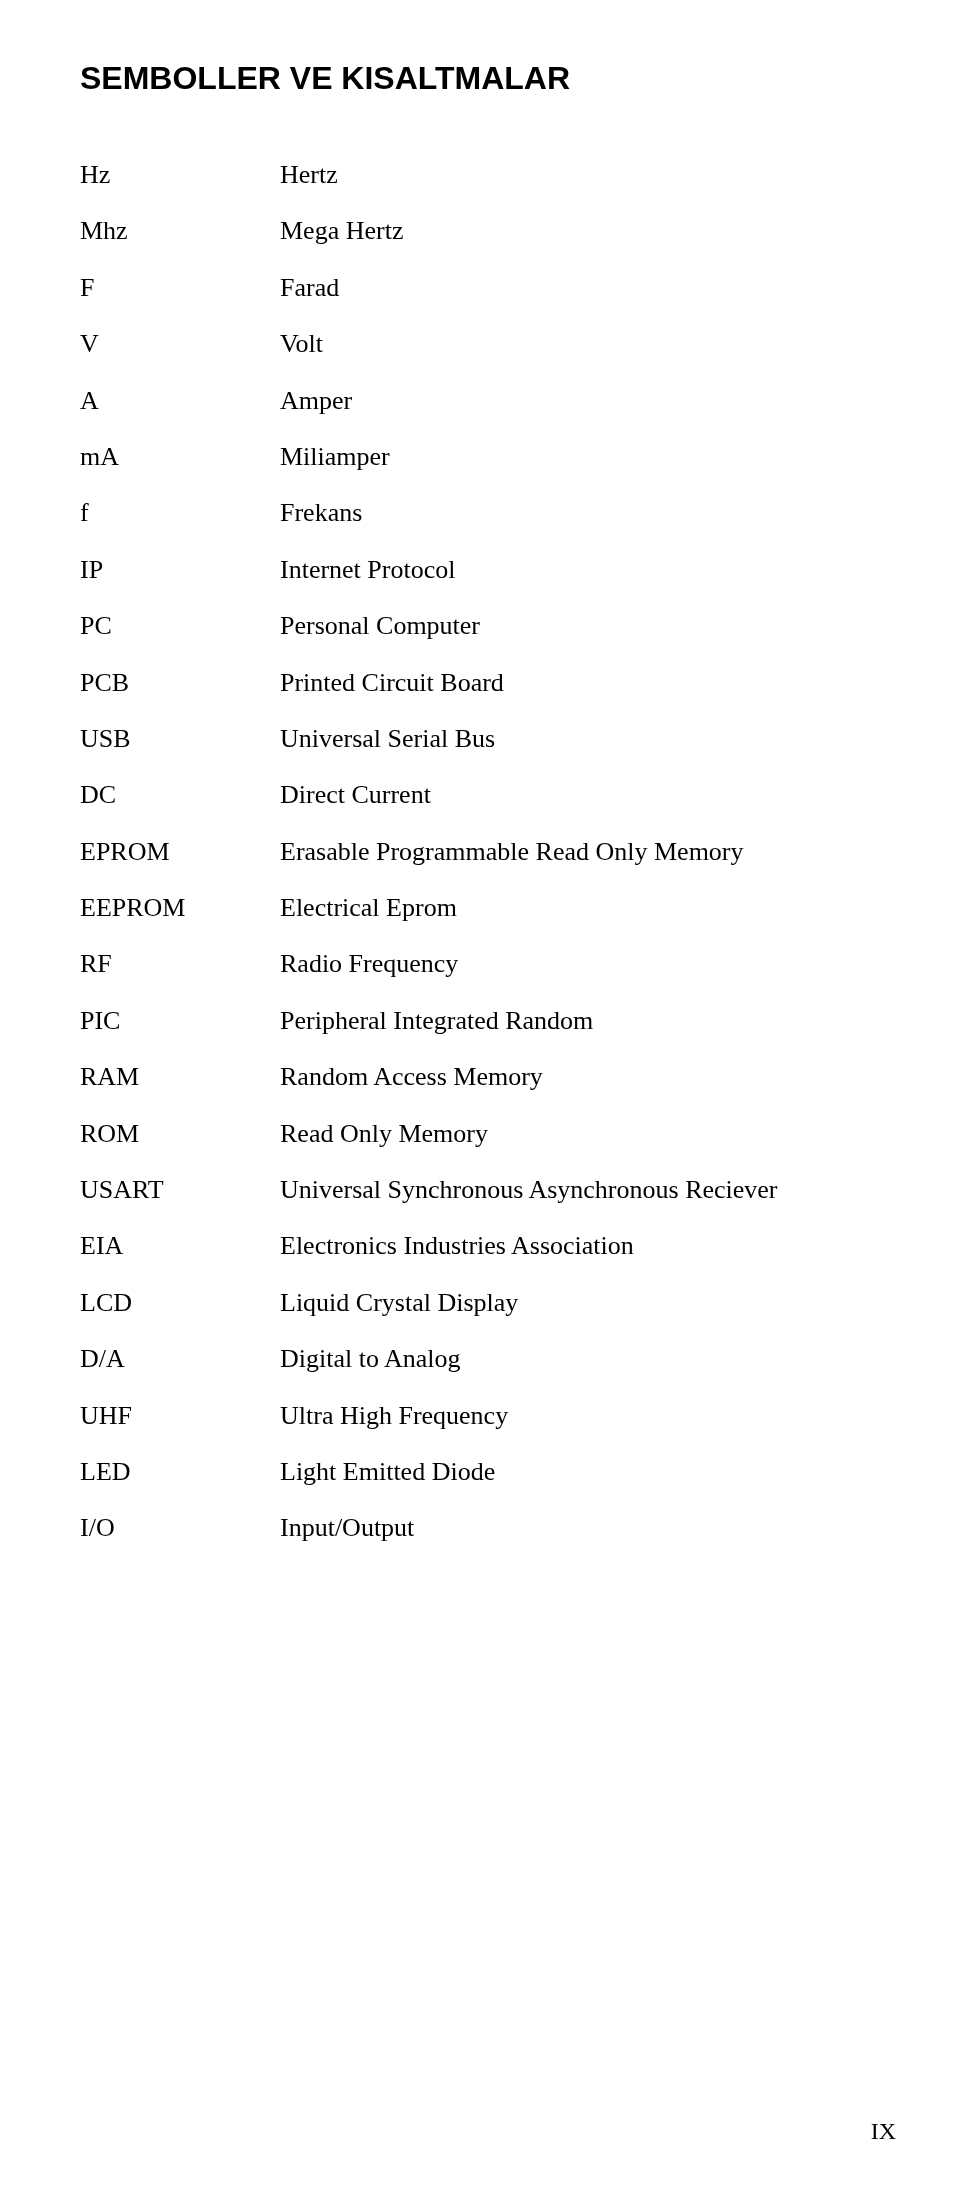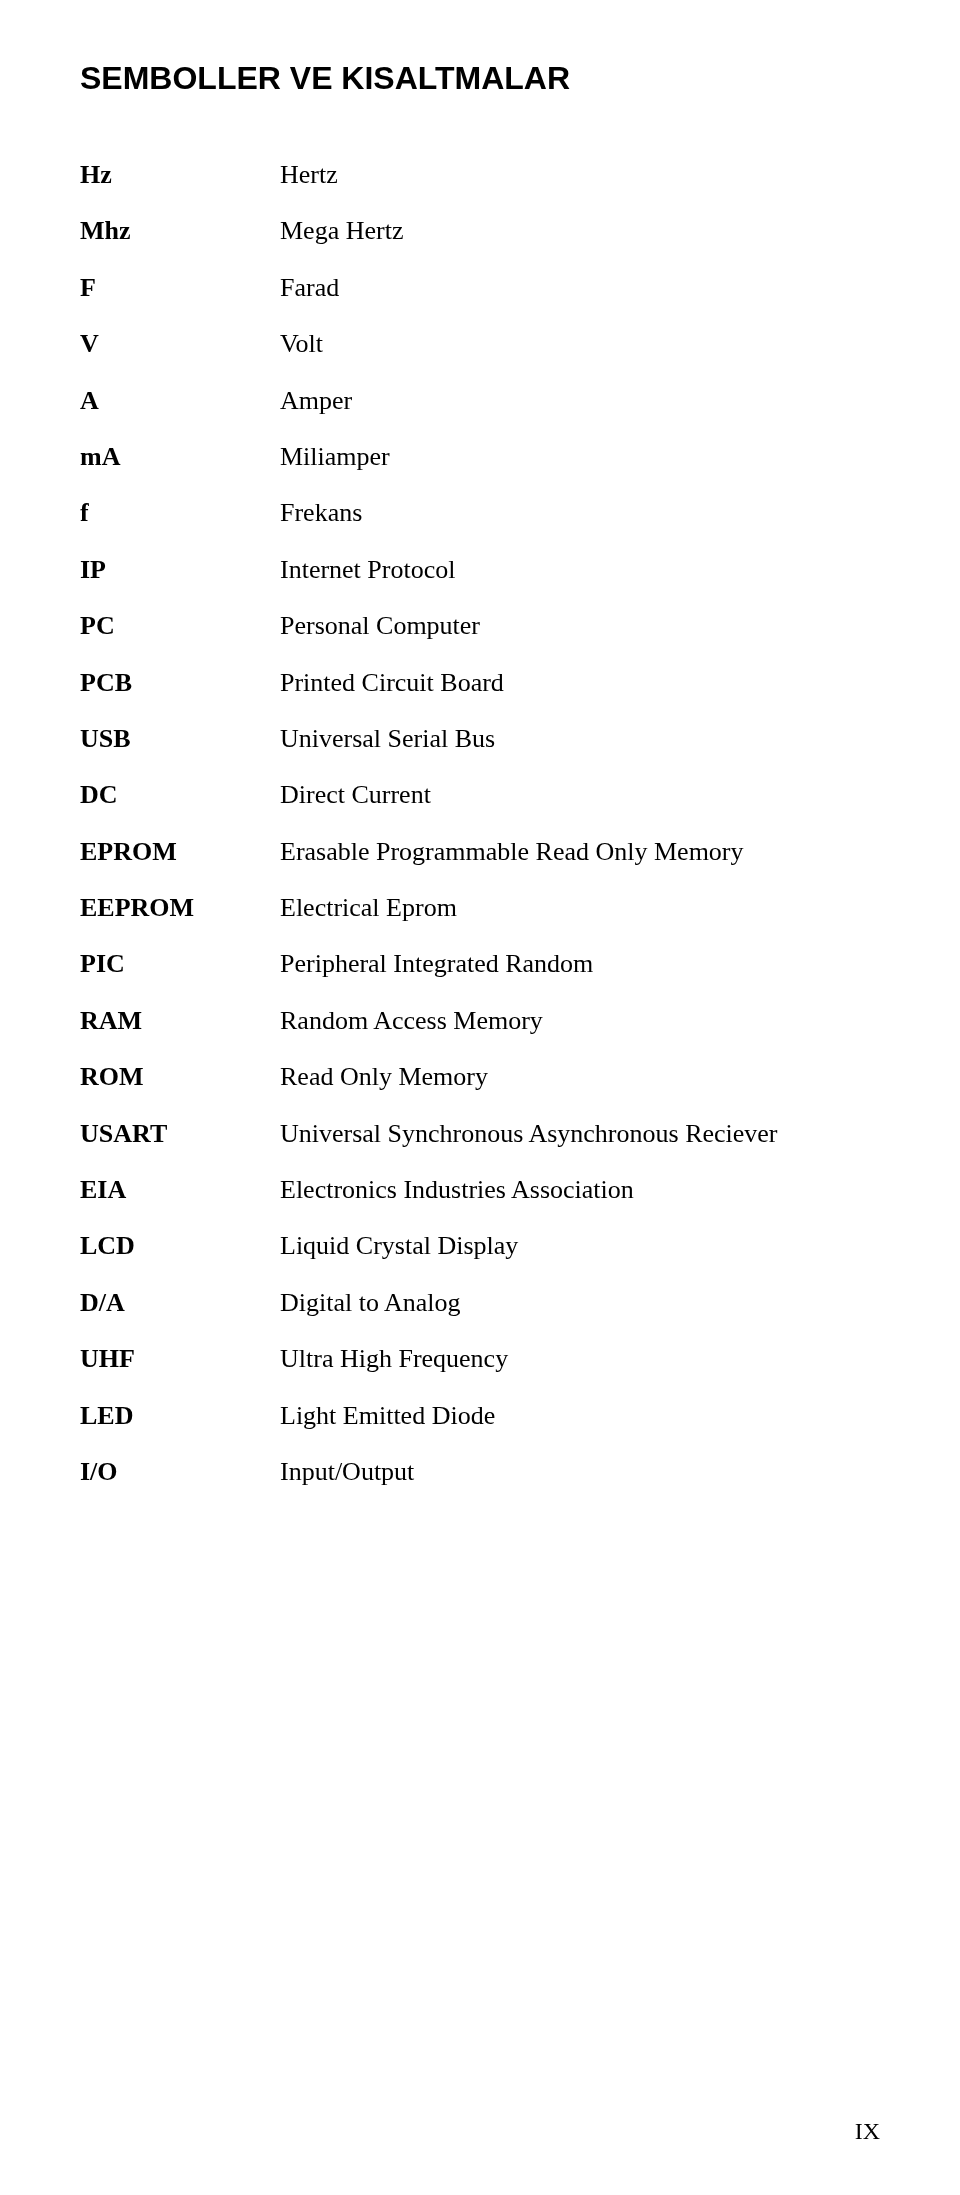--- a/index.html
+++ b/index.html
@@ -32,27 +32,27 @@
 
     .abbreviations-table tr td {
       padding: 10px 0;
       font-size: 26px;
       vertical-align: top;
       line-height: 1.4;
     }
 
     .abbreviations-table tr td:first-child {
       width: 200px;
-      font-weight: bold;
+      font-weight: normal;
     }
 
     .page-number {
       position: absolute;
       bottom: 50px;
-      right: 80px;
+      right: 64px;
       font-size: 24px;
       font-family: "Times New Roman", Times, serif;
     }
   </style>
 </head>
 <body>
 
 <h1>SEMBOLLER VE KISALTMALAR</h1>
 
 <table class="abbreviations-table">
@@ -107,20 +107,24 @@
       </tr>
       <tr>
         <td>EPROM</td>
         <td>Erasable Programmable Read Only Memory</td>
       </tr>
       <tr>
         <td>EEPROM</td>
         <td>Electrical Eprom</td>
       </tr>
       <tr>
+        <td>RF</td>
+        <td>Radio Frequency</td>
+      </tr>
+      <tr>
         <td>PIC</td>
         <td>Peripheral Integrated Random</td>
       </tr>
       <tr>
         <td>RAM</td>
         <td>Random Access Memory</td>
       </tr>
       <tr>
         <td>ROM</td>
         <td>Read Only Memory</td>

